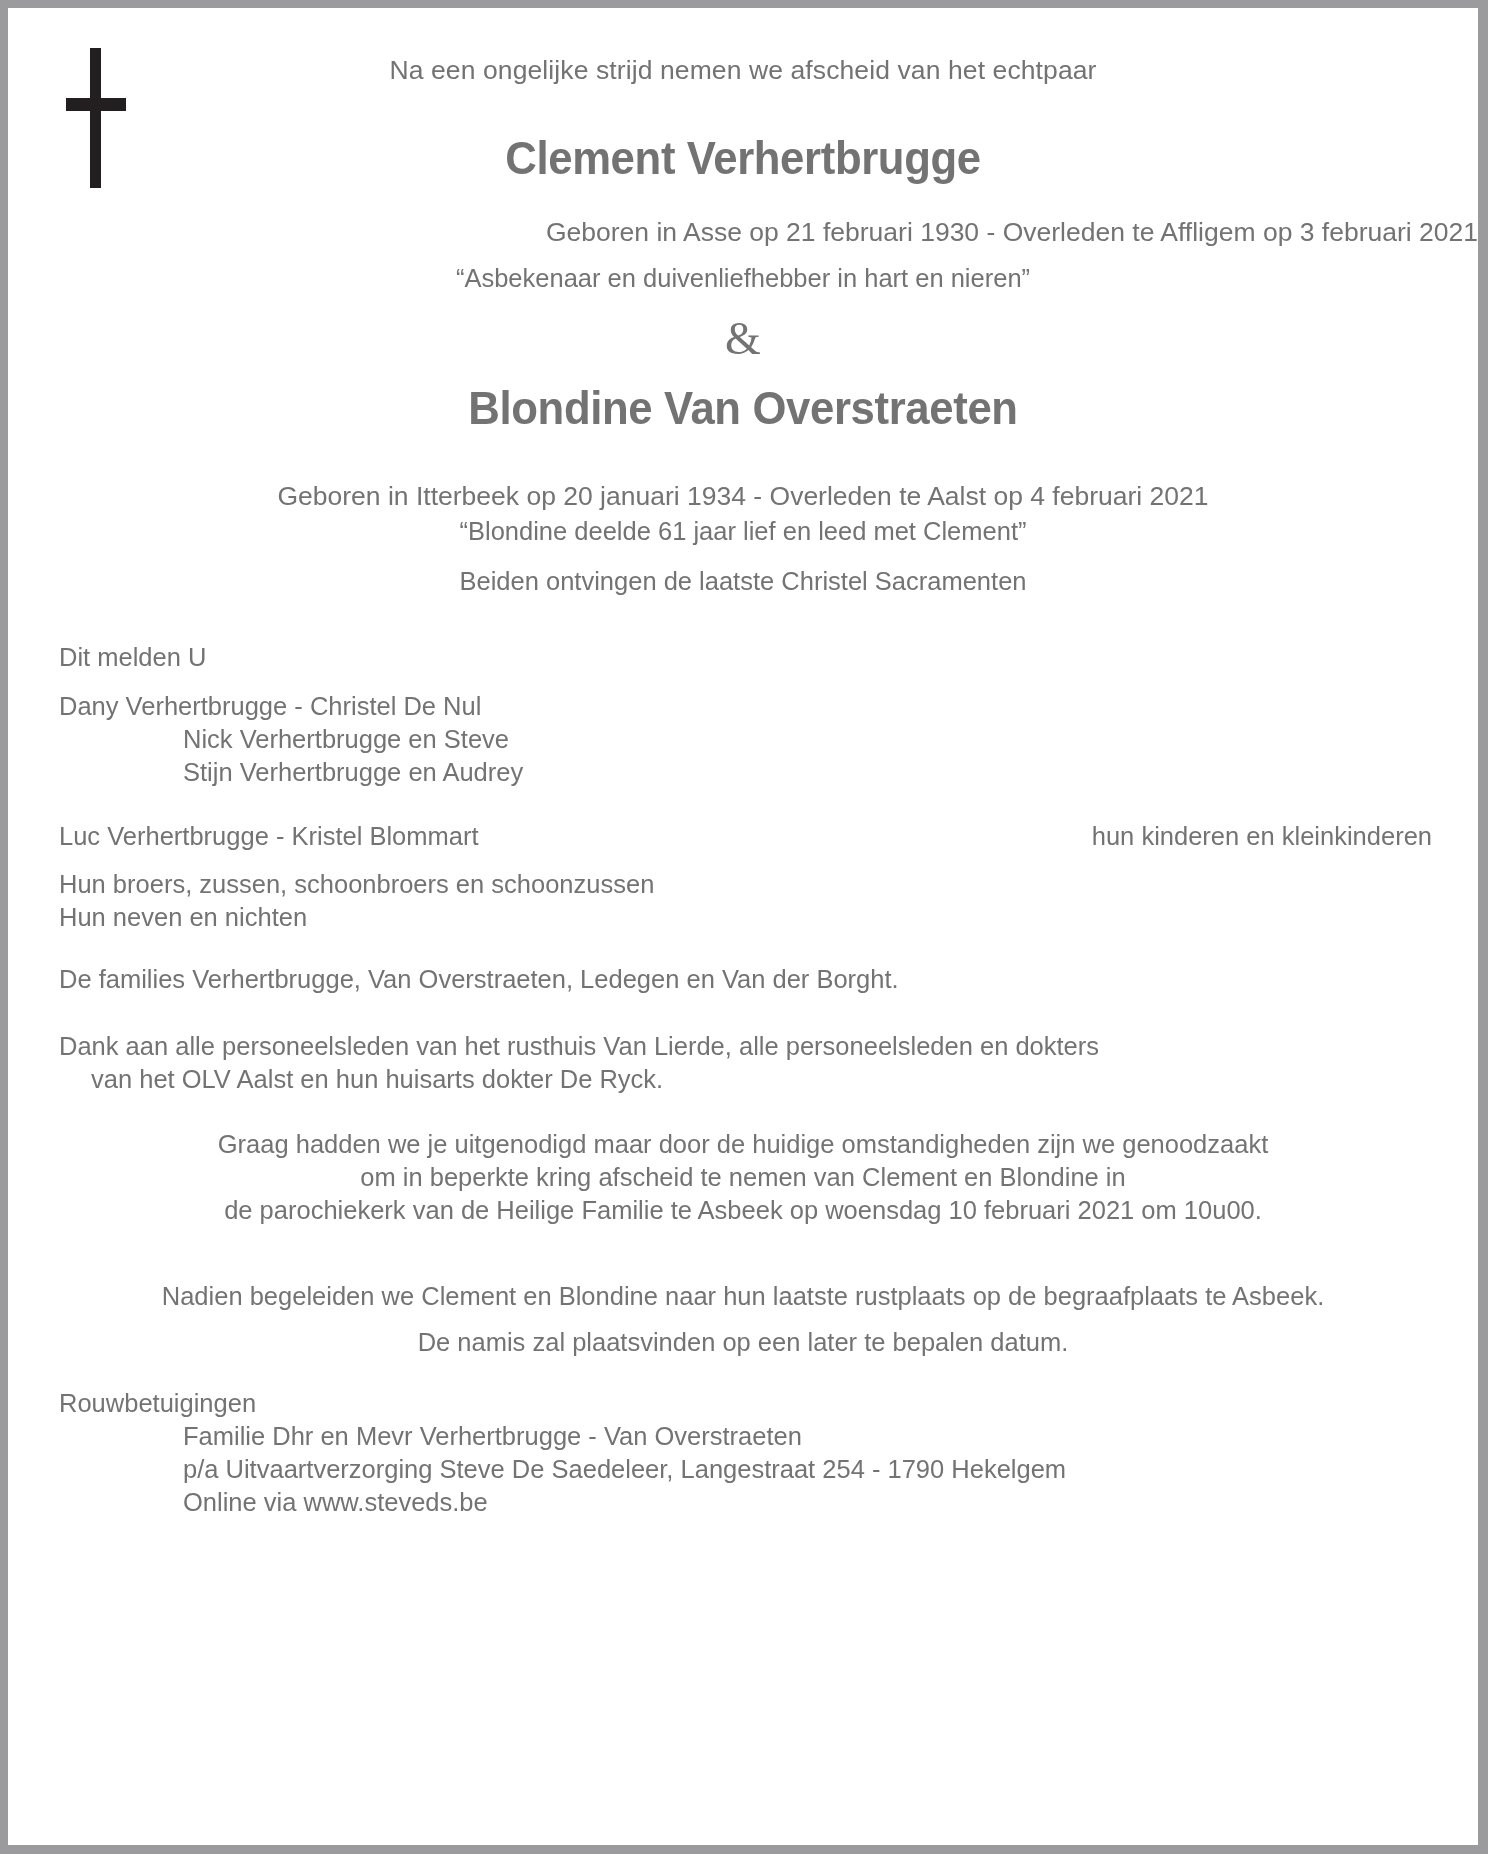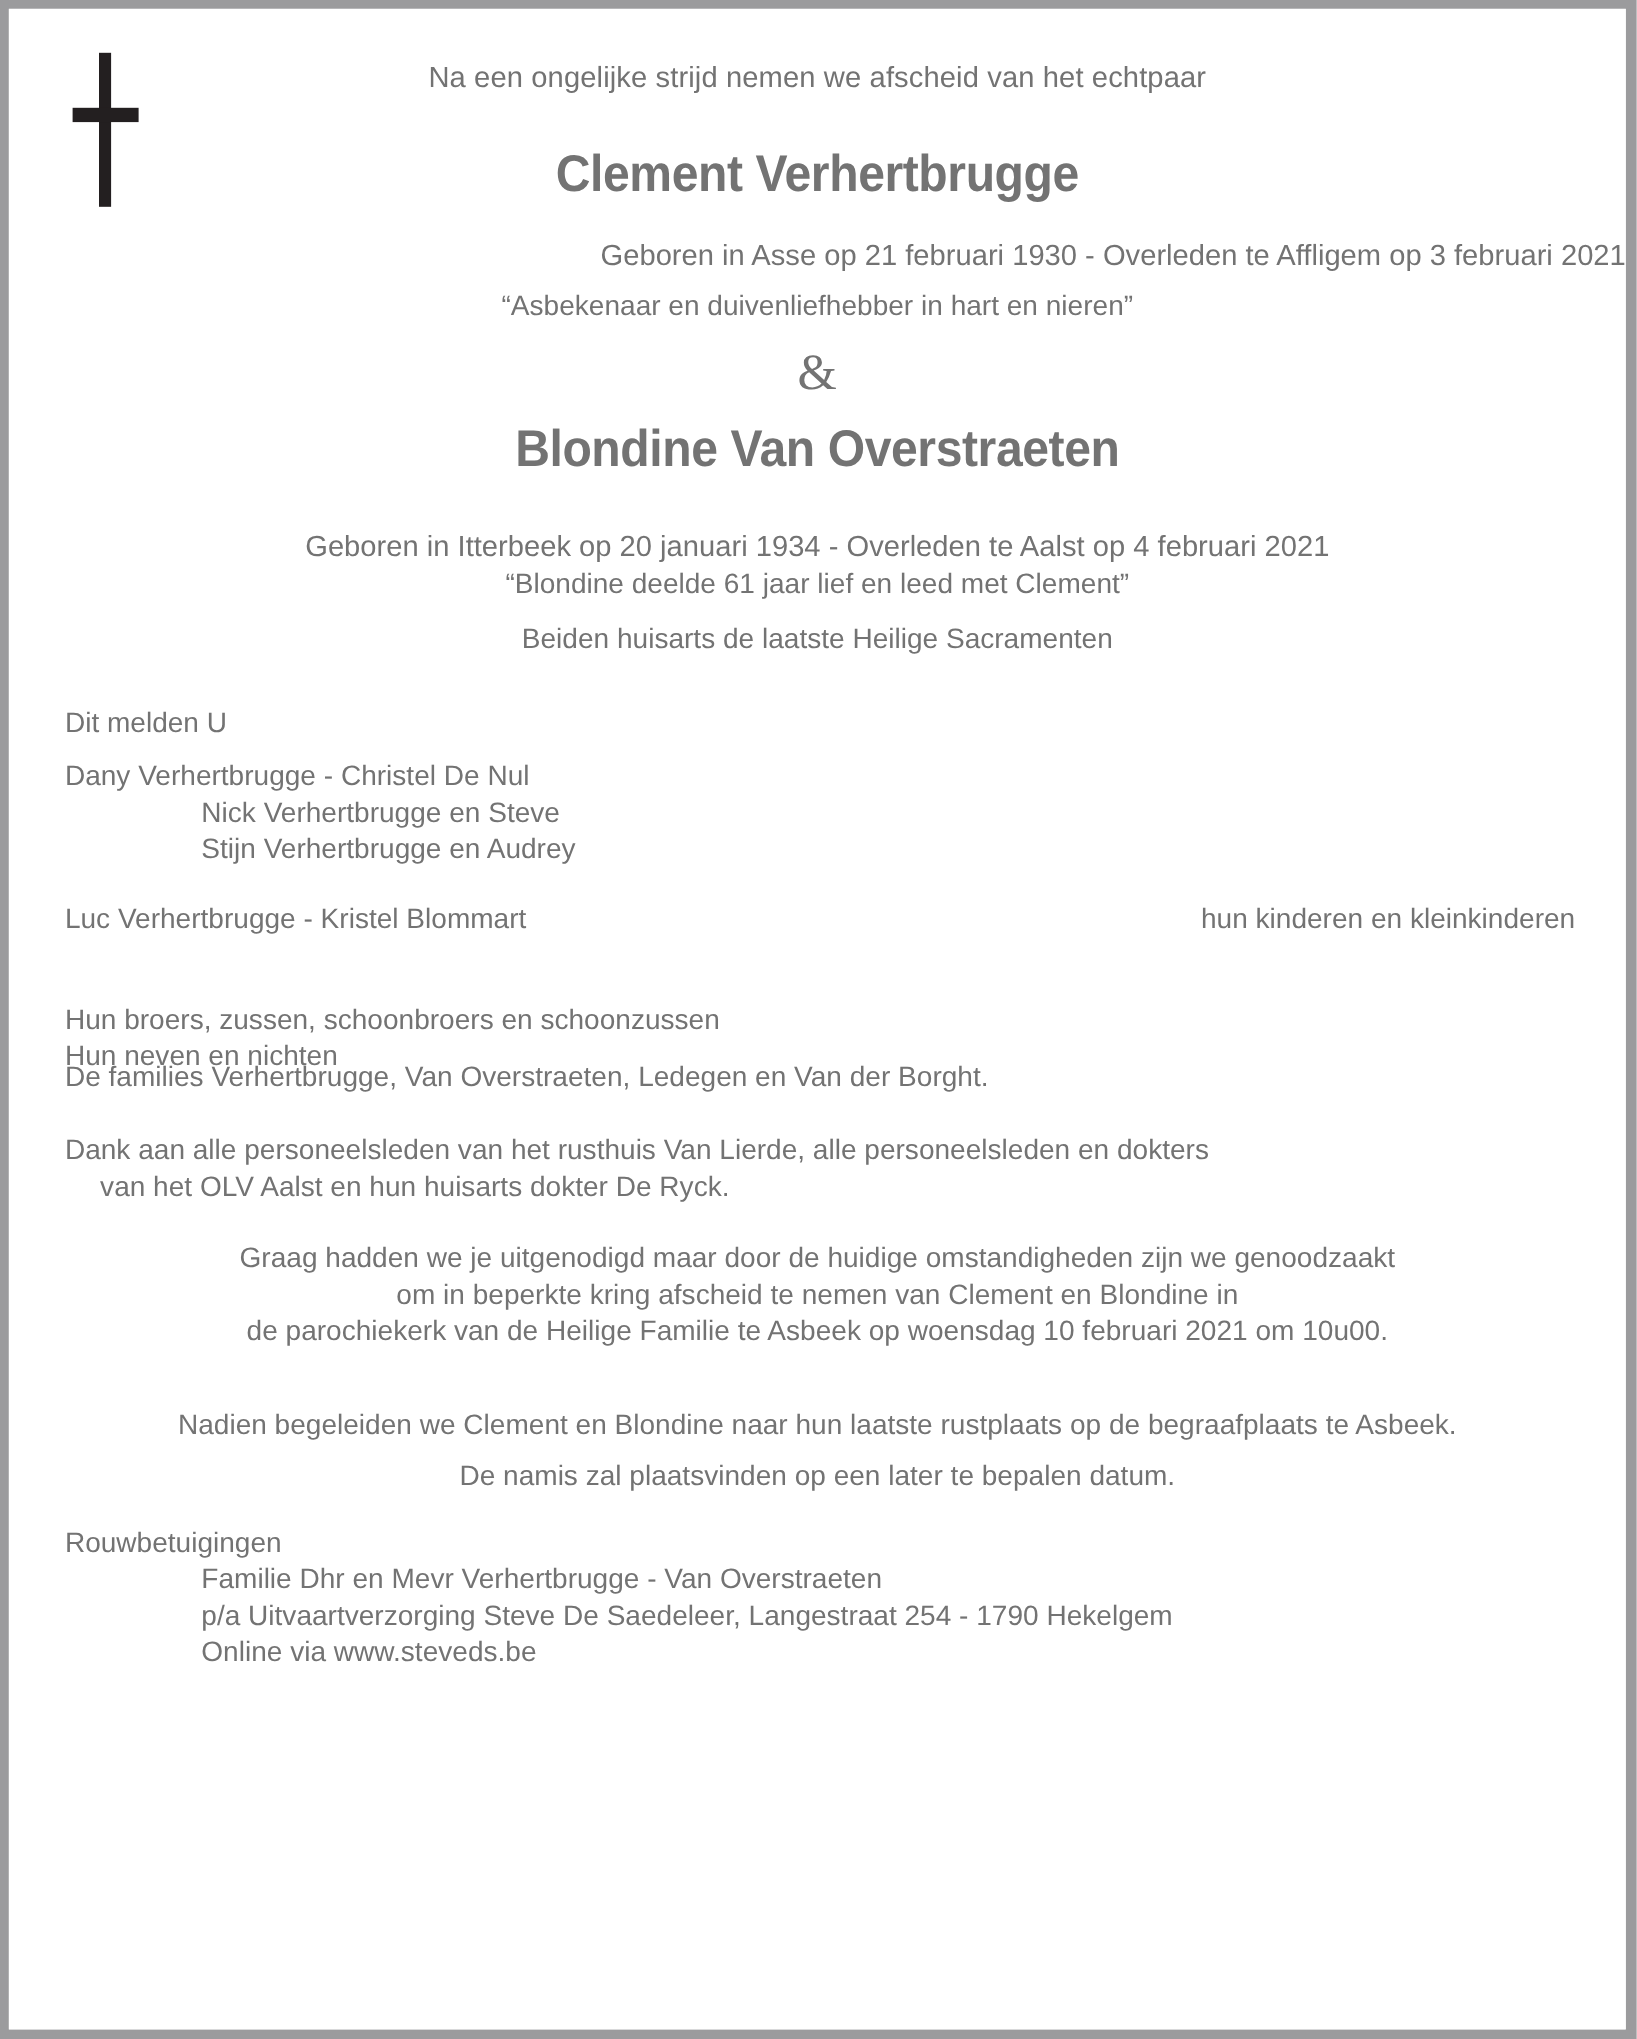--- a/index.html
+++ b/index.html
@@ -128,21 +128,21 @@
     left: 51px;
     font-size: 25.5px;
     line-height: 33px;
     white-space: pre-line;
   }
 
   .b-melden   { top: 633px; }
   .b-dany     { top: 682px; }
   .b-children { top: 715px; left: 175px; }
   .b-luc      { top: 812px; }
-  .b-broers   { top: 860px; margin-top: 43px; }
+  .b-broers   { top: 860px; }
   .b-families { top: 955px; }
 
   .kinderen {
     position: absolute;
     top: 812px;
     left: 0;
     right: 46px;
     text-align: right;
     font-size: 25.5px;
     line-height: 33px;
@@ -221,21 +221,21 @@
     <div class="bigname n1 ctr">Clement Verhertbrugge</div>
     <div class="dates d1 ctr">Geboren in Asse op 21 februari 1930 - Overleden te Affligem op 3 februari 2021</div>
     <div class="quote q1 ctr">“Asbekenaar en duivenliefhebber in hart en nieren”</div>
 
     <div class="amp ctr">&amp;</div>
 
     <div class="bigname n2 ctr">Blondine Van Overstraeten</div>
     <div class="dates d2 ctr">Geboren in Itterbeek op 20 januari 1934 - Overleden te Aalst op 4 februari 2021</div>
     <div class="quote q2 ctr">“Blondine deelde 61 jaar lief en leed met Clement”</div>
 
-    <div class="sacrament ctr">Beiden huisarts de laatste Heilige Sacramenten</div>
+    <div class="sacrament ctr">Beiden ontvingen de laatste Christel Sacramenten</div>
 
     <div class="blk b-melden">Dit melden U</div>
 
     <div class="blk b-dany">Dany Verhertbrugge - Christel De Nul</div>
 
     <div class="blk b-children">Nick Verhertbrugge en Steve
 Stijn Verhertbrugge en Audrey</div>
 
     <div class="blk b-luc">Luc Verhertbrugge - Kristel Blommart</div>
 

